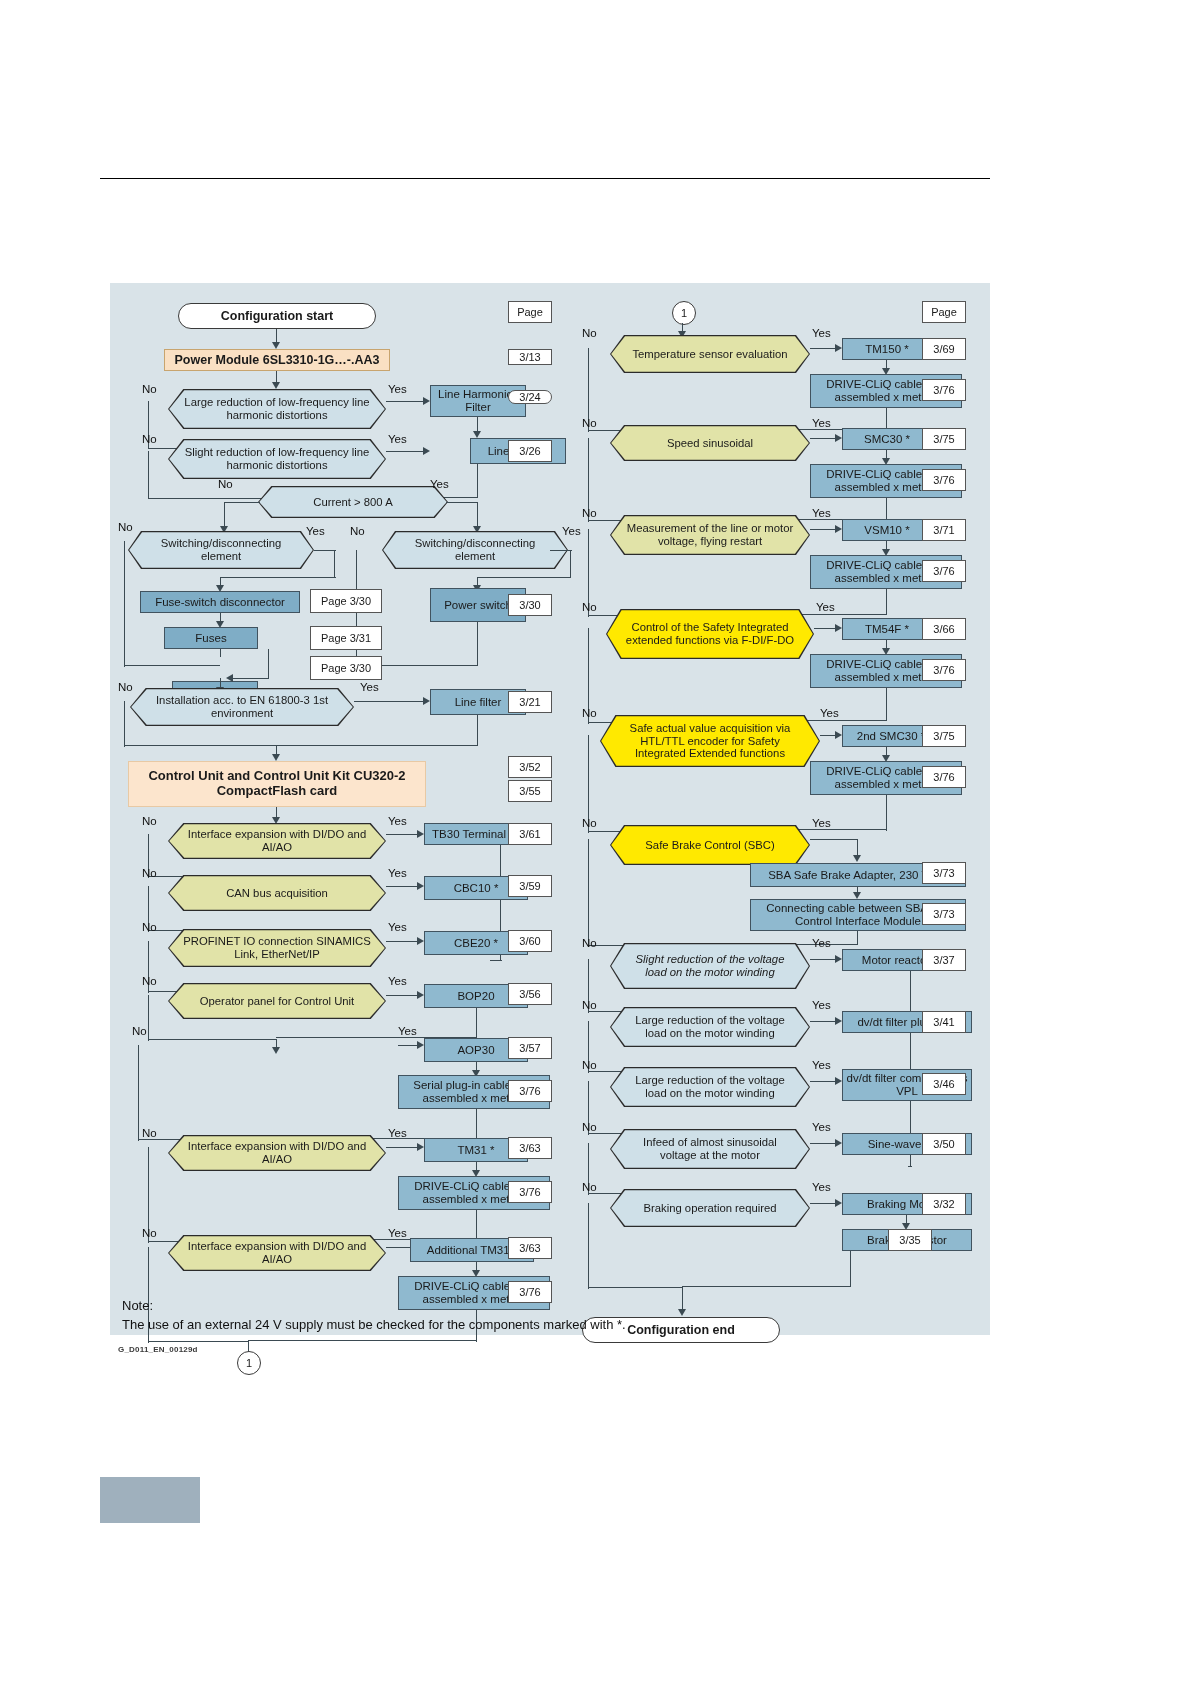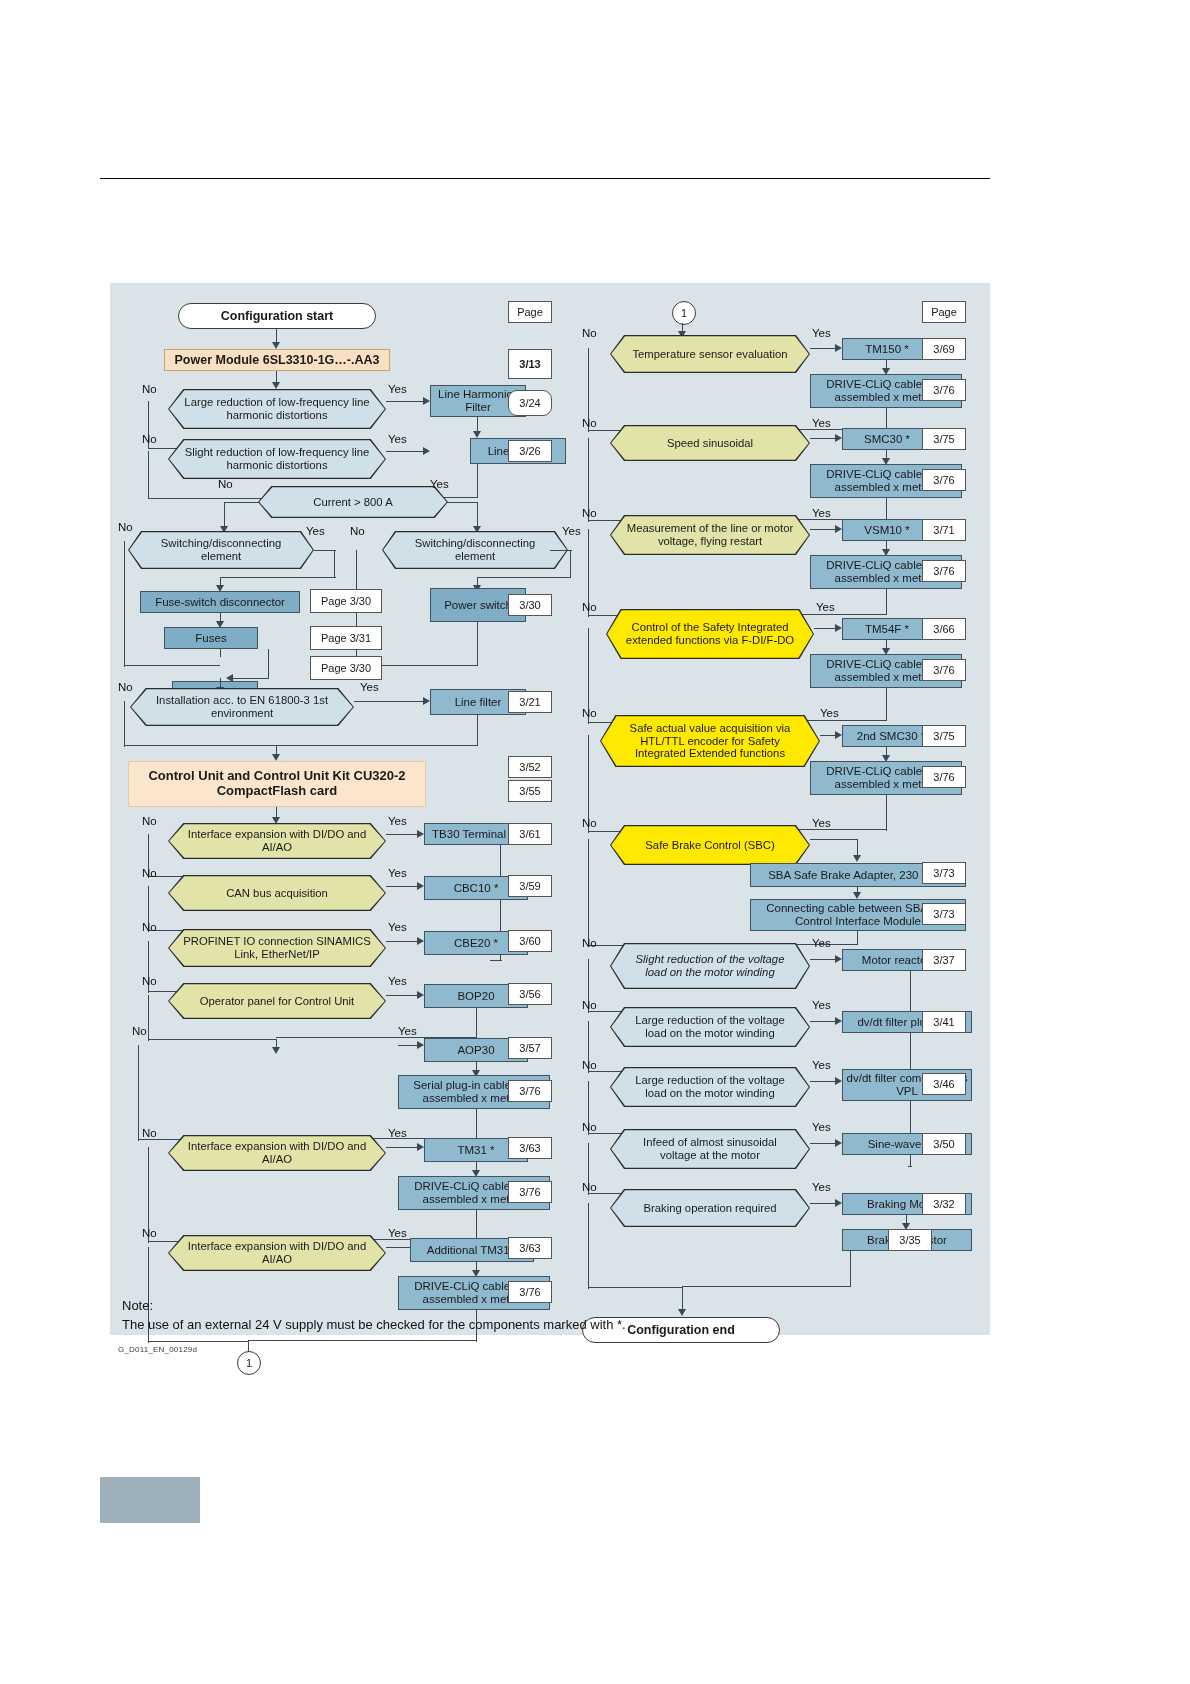--- a/index.html
+++ b/index.html
@@ -60,40 +60,40 @@
 
 <div class="diagram">
 
   <div class="node page" style="left:398px;top:18px;width:44px;height:22px;">Page</div>
 
   <div class="node term" style="left:68px;top:20px;width:198px;height:26px;">Configuration start</div>
   <div class="ln lnv" style="left:166px;top:46px;height:15px;"></div>
   <div class="arw arw-d" style="left:162px;top:59px;"></div>
 
   <div class="node orange" style="left:54px;top:66px;width:226px;height:22px;">Power Module 6SL3310-1G…-.AA3</div>
-  <div class="node page" style="left:398px;top:66px;width:44px;height:30px;font-weight:bold;">3/13</div>
+  <div class="node page" style="left:398px;top:66px;width:44px;height:16px;">3/13</div>
   <div class="ln lnv" style="left:166px;top:88px;height:13px;"></div>
   <div class="arw arw-d" style="left:162px;top:99px;"></div>
 
   <div class="hex hx-blue" style="left:58px;top:106px;width:218px;height:40px;">
     <div class="hx-line"></div>
       <div class="hx-in"></div>
     <div class="hx-txt">Large reduction of low-frequency line harmonic distortions</div>
   </div>
   <div class="lbl" style="left:32px;top:100px;">No</div>
   <div class="lbl" style="left:278px;top:100px;">Yes</div>
 
   <div class="ln lnv" style="left:38px;top:118px;height:48px;"></div>
   <div class="ln lnh" style="left:38px;top:165px;width:128px;"></div>
 
   <div class="ln lnh" style="left:276px;top:118px;width:40px;"></div>
   <div class="arw arw-r" style="left:313px;top:114px;"></div>
 
   <div class="node blue" style="left:320px;top:102px;width:96px;height:32px;">Line Harmonics Filter</div>
-  <div class="node page" style="left:398px;top:107px;width:44px;height:26px;border-radius:9px;">3/24</div>
+  <div class="node page" style="left:398px;top:107px;width:44px;height:14px;border-radius:9px;">3/24</div>
   <div class="ln lnv" style="left:367px;top:134px;height:16px;"></div>
   <div class="arw arw-d" style="left:363px;top:148px;"></div>
 
   <div class="ln lnv" style="left:166px;top:165px;height:10px;"></div>
   <div class="arw arw-d" style="left:162px;top:173px;"></div>
   <div class="hex hx-blue" style="left:58px;top:156px;width:218px;height:40px;">
     <div class="hx-line"></div>
       <div class="hx-in"></div>
     <div class="hx-txt">Slight reduction of low-frequency line harmonic distortions</div>
   </div>
@@ -340,21 +340,21 @@
   <div class="ln lnv" style="left:366px;top:979px;height:12px;"></div>
   <div class="arw arw-d" style="left:362px;top:987px;"></div>
 
   <div class="node blue" style="left:288px;top:993px;width:152px;height:34px;">DRIVE-CLiQ cable pre-assembled    x meters</div>
   <div class="node page" style="left:398px;top:998px;width:44px;height:22px;">3/76</div>
   <div class="ln lnv" style="left:366px;top:1027px;height:32px;"></div>
   <div class="ln lnh" style="left:138px;top:1057px;width:228px;"></div>
   <div class="ln lnv" style="left:138px;top:1057px;height:12px;"></div>
 
   <div class="circ" style="left:127px;top:1068px;">1</div>
-  <div class="code" style="left:8px;top:1062px;">G_D011_EN_00129d</div>
+  <div class="code" style="left:8px;top:1062px;font-weight:bold;">G_D011_EN_00129d</div>
 
   <div class="node page" style="left:812px;top:18px;width:44px;height:22px;">Page</div>
 
   <div class="circ" style="left:562px;top:18px;">1</div>
   <div class="ln lnv" style="left:572px;top:40px;height:12px;"></div>
   <div class="arw arw-d" style="left:568px;top:48px;"></div>
 
   <div class="hex hx-olive" style="left:500px;top:52px;width:200px;height:38px;">
     <div class="hx-line"></div>
       <div class="hx-in"></div>

